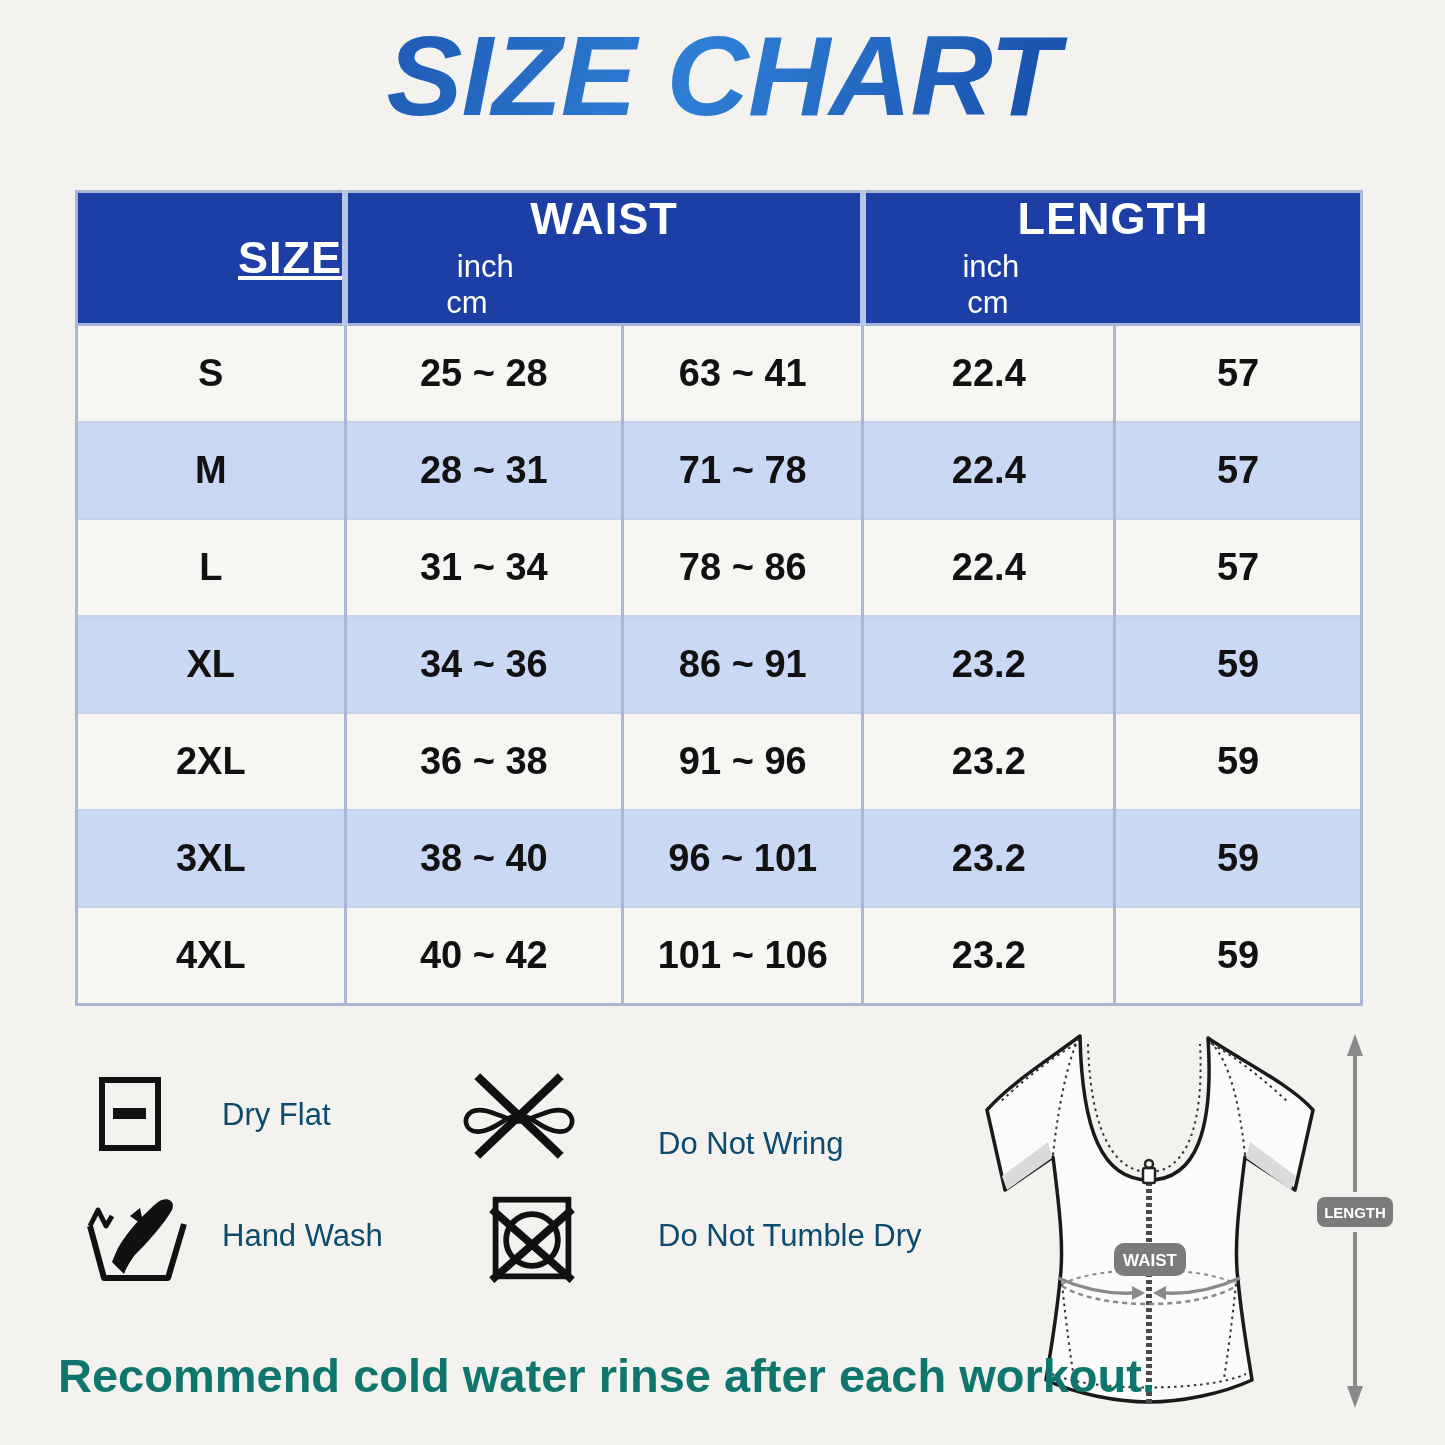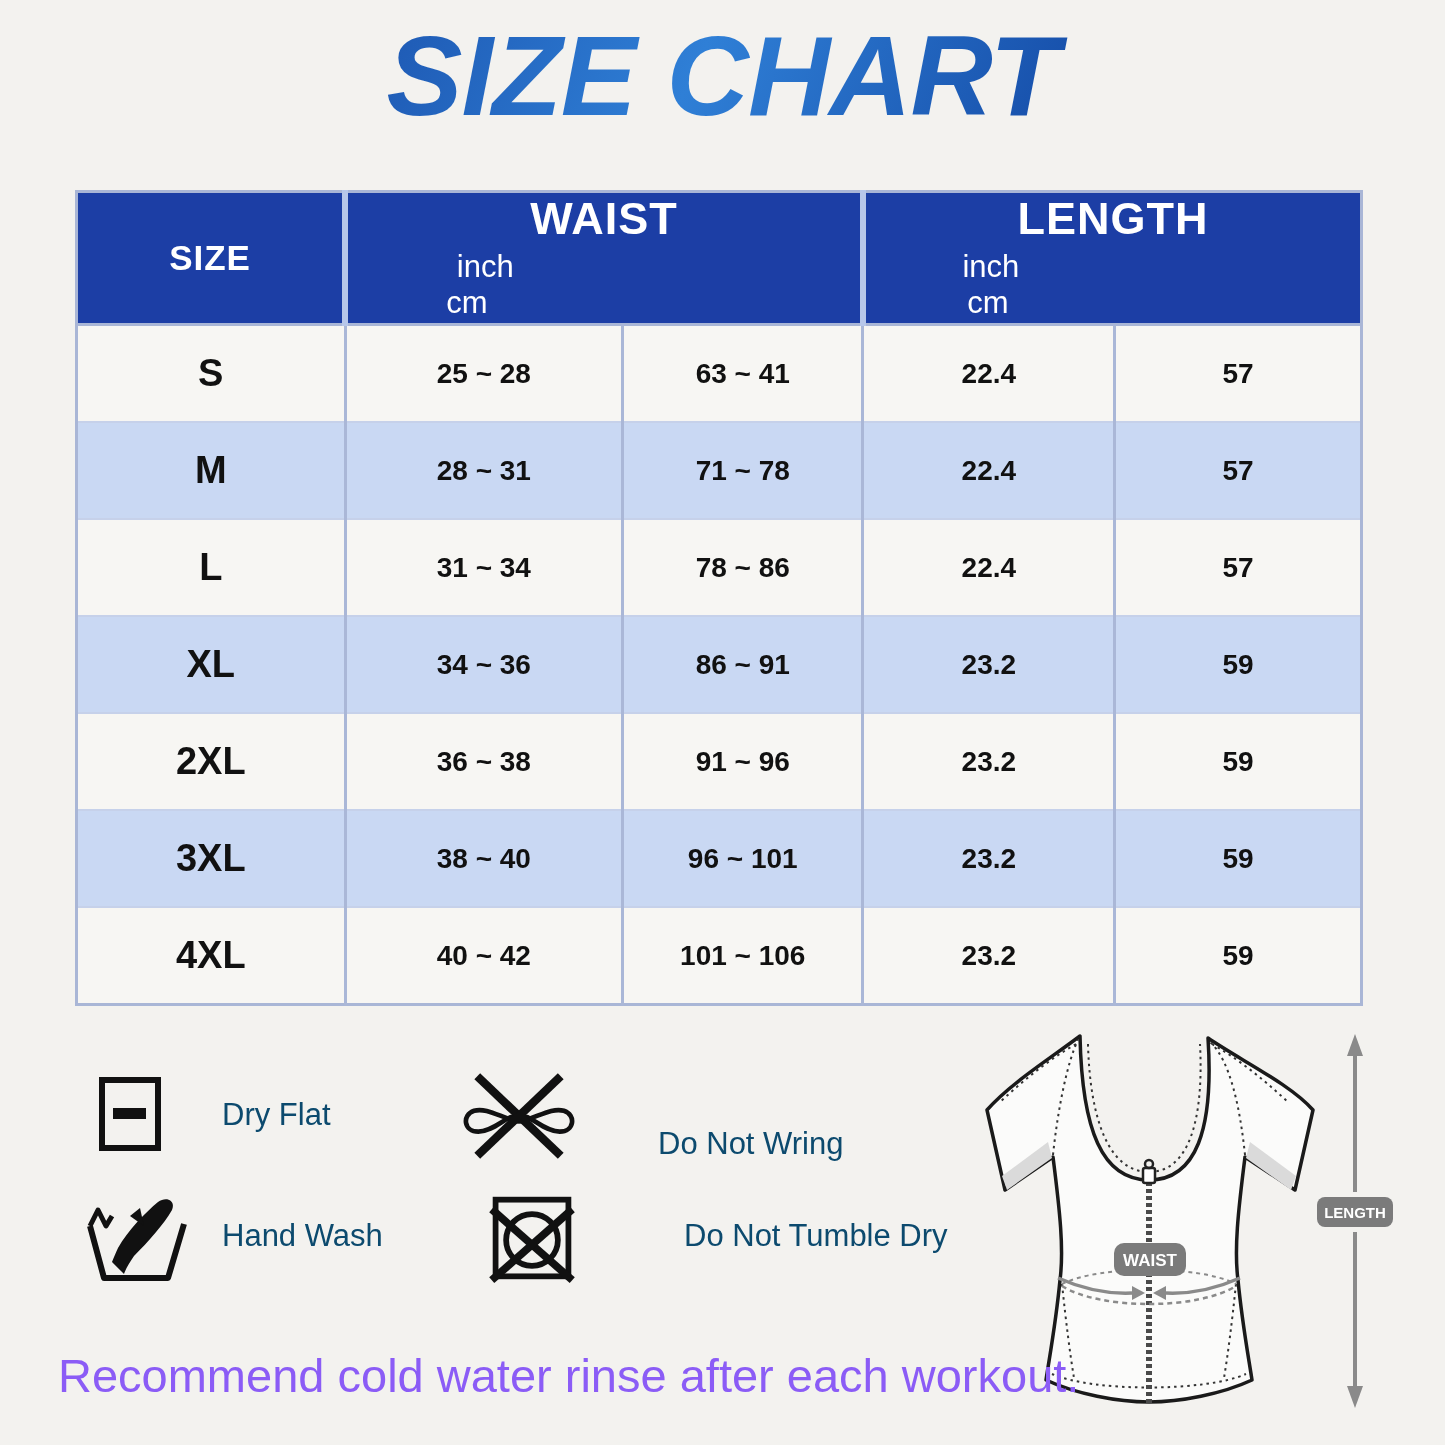--- a/index.html
+++ b/index.html
@@ -22,46 +22,46 @@
   
   .table-wrap{position:absolute;left:75px;top:190px;width:1288px;}
   table.size-chart{width:100%;border-collapse:collapse;table-layout:fixed;
     border:3px solid #a9b6d6;background:#f7f6f3;}
   table.size-chart th{
     background:#1c3ea5;color:#ffffff;height:130px;padding:0;vertical-align:middle;
     border-right:6px solid #b7c7ea;border-bottom:3px solid #a9b6d6;
   }
   table.size-chart th:last-child{border-right:none;}
   .th-main{font-size:45px;font-weight:bold;letter-spacing:1px;line-height:1;text-align:center;}
-  .th-size{font-size:35px;font-weight:bold;letter-spacing:1px;text-align:center;}
+  .th-size{font-size:45px;font-weight:bold;letter-spacing:1px;text-align:right;text-decoration:underline;}
   .th-units{display:flex;margin-top:8px;flex-direction:column;}
   .th-units span{font-size:31px;font-weight:normal;text-align:center;}
   .u-waist-inch{width:53.6%;} .u-waist-cm{width:46.4%;}
   .u-len-inch{width:50.6%;} .u-len-cm{width:49.4%;}
   table.size-chart td{
     height:93px;text-align:center;vertical-align:middle;
-    font-size:28px;font-weight:bold;color:#111;
+    font-size:38px;font-weight:bold;color:#111;
     border-top:2px solid #c6d1ea;border-right:3px solid #aab7d7;
   }
   table.size-chart td:last-child{border-right:none;}
   table.size-chart td.size-col{font-size:38px;}
   table.size-chart tr{background:#f7f6f3;}
   table.size-chart tr.alt{background:#c9d8f3;}
 
   
   .care-icon{position:absolute;}
   .care-label{position:absolute;font-size:31px;color:#0c4a6e;white-space:nowrap;}
 
   
   .garment{position:absolute;left:940px;top:1022px;width:460px;height:420px;}
 
   
   .footer-note{
     position:absolute;left:58px;top:1348px;
-    font-size:47px;font-weight:normal;color:#8b5cf6;white-space:nowrap;
+    font-size:47px;font-weight:bold;color:#0f766e;white-space:nowrap;
   }
 </style>
 </head>
 <body>
 
 <div class="page">
 
   <div class="title">SIZE CHART</div>
 
   <div class="table-wrap">
@@ -169,21 +169,21 @@
     <path d="M6 40 L20 92 L84 92 L100 38" fill="none" stroke="#111" stroke-width="6" stroke-linejoin="round"></path>
   </svg>
   <div class="care-label" style="left:222px;top:1218px;">Hand Wash</div>
 
   <svg class="care-icon" style="left:486px;top:1188px;width:92px;height:100px;" viewBox="0 0 96 100">
     <rect x="10" y="10" width="76" height="80" fill="none" stroke="#111" stroke-width="6"></rect>
     <circle cx="48" cy="52" r="27" fill="none" stroke="#111" stroke-width="6"></circle>
     <line x1="6" y1="20" x2="90" y2="94" stroke="#111" stroke-width="8"></line>
     <line x1="90" y1="20" x2="6" y2="94" stroke="#111" stroke-width="8"></line>
   </svg>
-  <div class="care-label" style="left:684px;top:1218px;">Do Not Tumble Dry</div>
+  <div class="care-label" style="left:658px;top:1218px;">Do Not Tumble Dry</div>
 
   <svg class="garment" viewBox="0 0 460 420">
 
     <path d="M140 14
          C142 108 162 158 209 158
          C256 158 274 108 268 16
          C300 38 350 62 373 88
          L355 168
          L305 135
          C298 190 294 228 298 258

